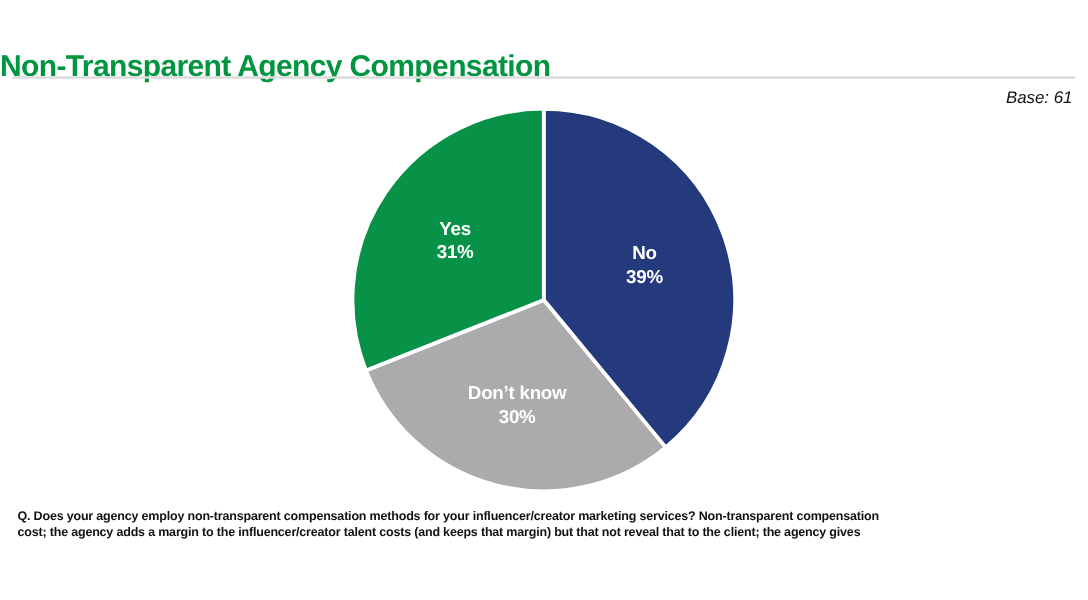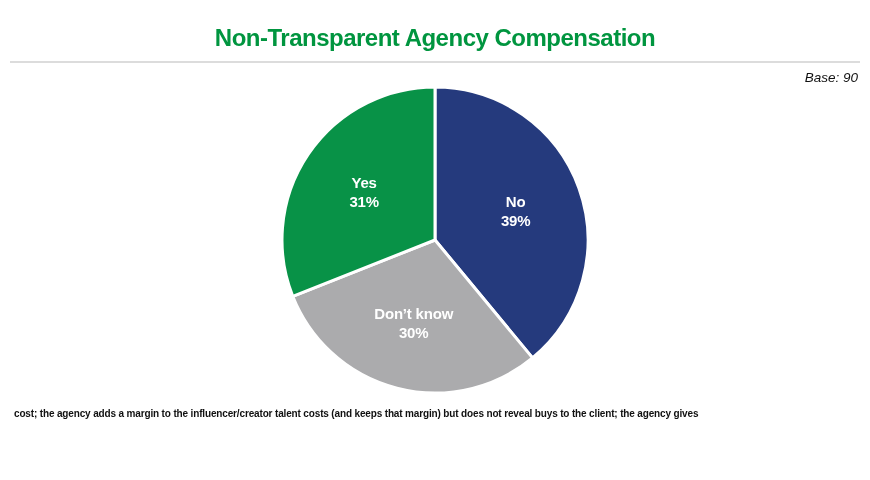--- a/index.html
+++ b/index.html
@@ -7,22 +7,21 @@
   html, body {
     width: 870px; height: 480px;
     background: #ffffff;
     font-family: "Liberation Sans", sans-serif;
     overflow: hidden;
   }
   .slide { position: relative; width: 870px; height: 480px; background: #ffffff; }
 
   .chart-title {
     position: absolute;
-    top: 24px; left: 0; right: 0;
-    text-align: center;
+    top: 40px; left: 0; right: 0;
     font-size: 24px;
     font-weight: bold;
     letter-spacing: -0.5px;
     color: #00953f;
   }
 
   .divider {
     position: absolute;
     top: 61px; left: 10px; right: 10px;
     height: 2px;
@@ -62,28 +61,29 @@
 </style>
 </head>
 <body>
 
 <div class="slide">
 
   <div class="chart-title">Non-Transparent Agency Compensation</div>
 
   <div class="divider"></div>
 
-  <div class="base-note">Base: 90</div>
+  <div class="base-note">Base: 61</div>
 
   <svg class="pie-wrap" viewBox="0 0 320 320" width="320" height="320">
       <path d="M 160 160 L 160.00 7.00 A 153 153 0 0 1 257.53 277.89 Z" fill="#253a7d" stroke="#ffffff" stroke-width="3" stroke-linejoin="round"></path>
       <text class="slice-label" text-anchor="middle" fill="#ffffff"><tspan x="240.6" y="127.0">No</tspan><tspan x="240.6" y="146.0">39%</tspan></text>
       <path d="M 160 160 L 257.53 277.89 A 153 153 0 0 1 17.74 216.32 Z" fill="#ababad" stroke="#ffffff" stroke-width="3" stroke-linejoin="round"></path>
       <text class="slice-label" text-anchor="middle" fill="#ffffff"><tspan x="138.7" y="239.0">Don’t know</tspan><tspan x="138.7" y="258.0">30%</tspan></text>
       <path d="M 160 160 L 17.74 216.32 A 153 153 0 0 1 160.00 7.00 Z" fill="#089247" stroke="#ffffff" stroke-width="3" stroke-linejoin="round"></path>
       <text class="slice-label" text-anchor="middle" fill="#ffffff"><tspan x="89.1" y="107.8">Yes</tspan><tspan x="89.1" y="126.8">31%</tspan></text>
     </svg>
 
   <div class="question">
-    <div>cost; the agency adds a margin to the influencer/creator talent costs (and keeps that margin) but does not reveal buys to the client; the agency gives</div>
+    <div>Q. Does your agency employ non-transparent compensation methods for your influencer/creator marketing services? Non-transparent compensation</div>
+    <div>cost; the agency adds a margin to the influencer/creator talent costs (and keeps that margin) but that not reveal that to the client; the agency gives</div>
   </div>
 
 </div>
 
 </body></html>

